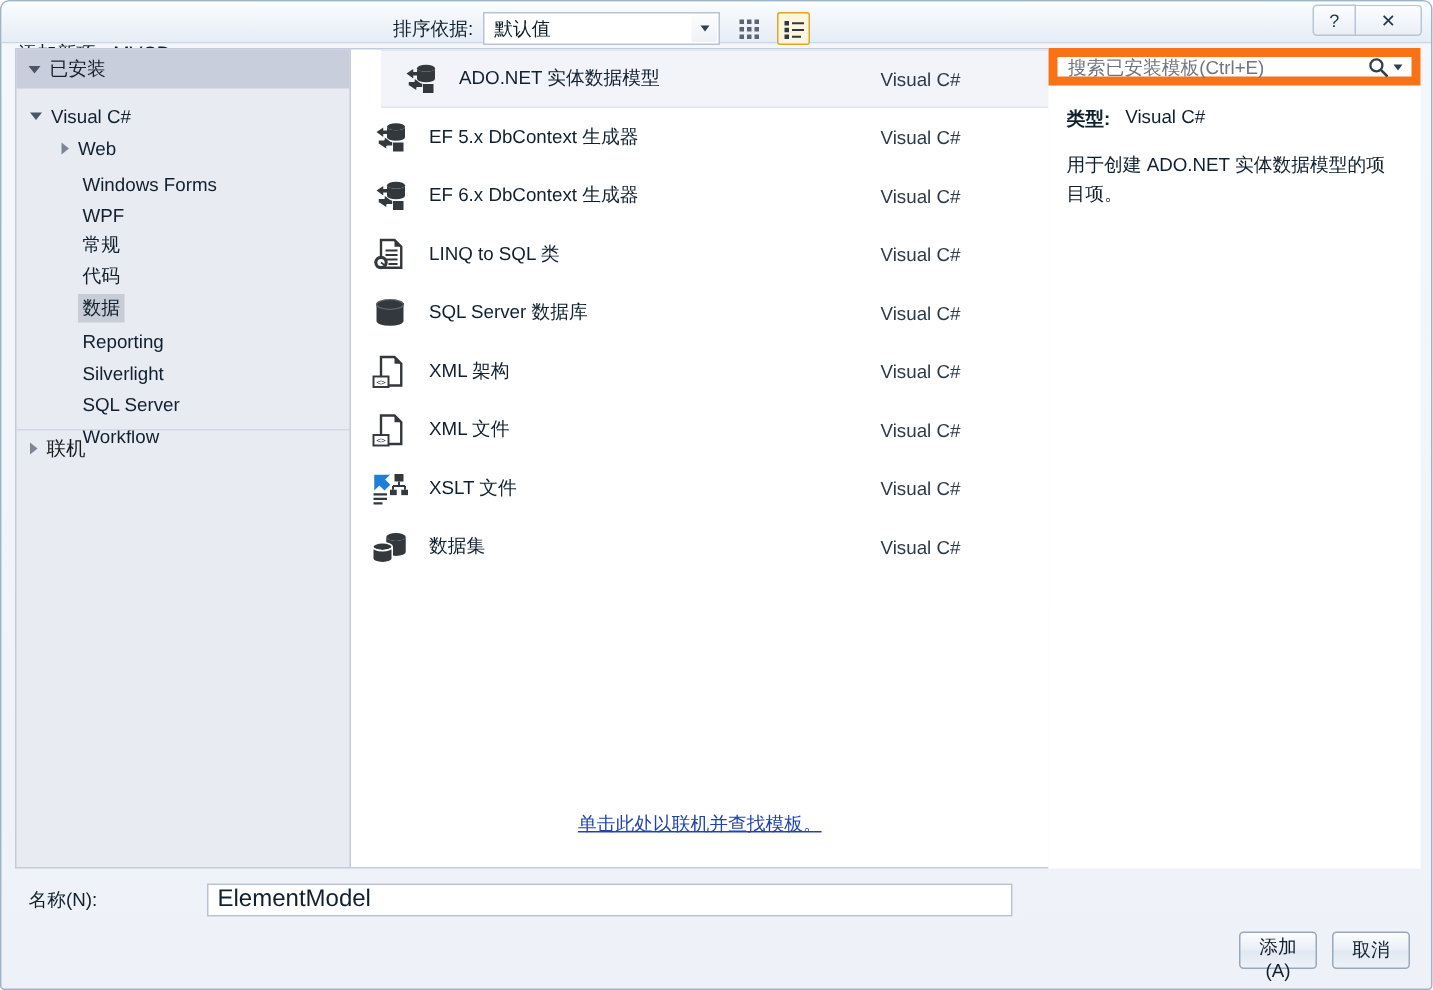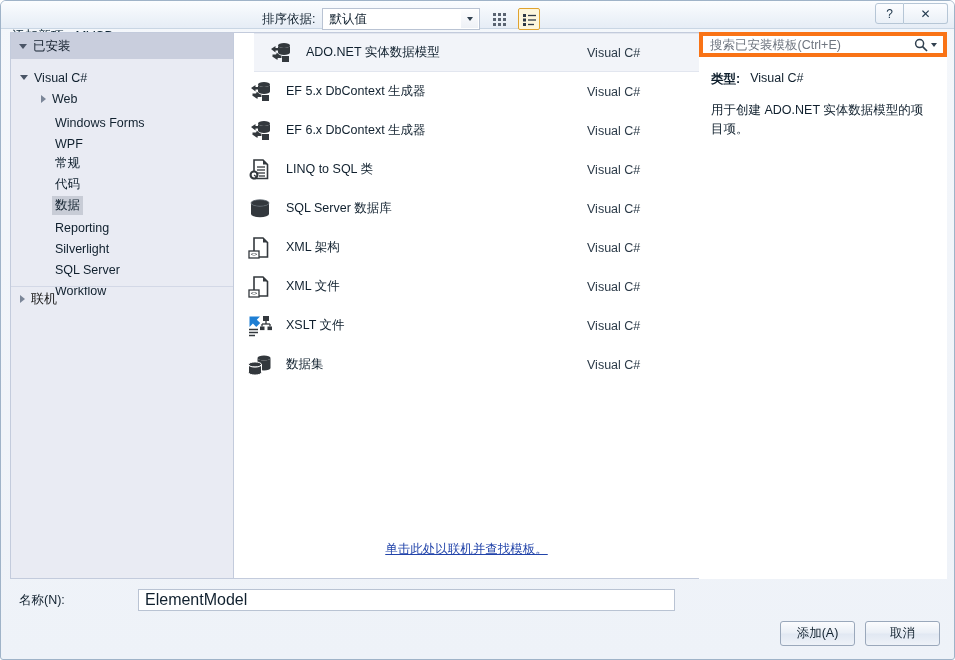--- a/index.html
+++ b/index.html
@@ -186,21 +186,21 @@
   .rightpanel {
     position: absolute;
     left: 689px; top: 0;
     width: 248px; height: 547px;
     background: #ffffff;
   }
   .searchbox {
     position: absolute;
     left: 0; top: 0;
     width: 248px; height: 25px;
-    border: 4px solid #f97316;
+    border: 6px solid #f97316;
     background: #ffffff;
     display: flex; align-items: center;
   }
   .searchbox input {
     flex: 1;
     border: none;
     outline: none;
     font-family: inherit;
     font-size: 12.5px;
     color: #2a2a2a;
@@ -309,21 +309,21 @@
     outline: none;
   }
 
   
   .footer {
     position: absolute;
     right: 14px; top: 620px;
     display: flex; gap: 10px;
   }
   .btn {
-    width: 75px; height: 25px;
+    width: 52px; height: 25px;
     border: 1px solid #9aa8bb;
     border-radius: 3px;
     background: linear-gradient(180deg,#fbfcfe 0%, #eaeff6 48%, #e1e8f2 52%, #eef2f8 100%);
     font-family: inherit;
     font-size: 12.5px;
     color: #10202e;
     cursor: default;
   }
 
   svg { display: block; }

